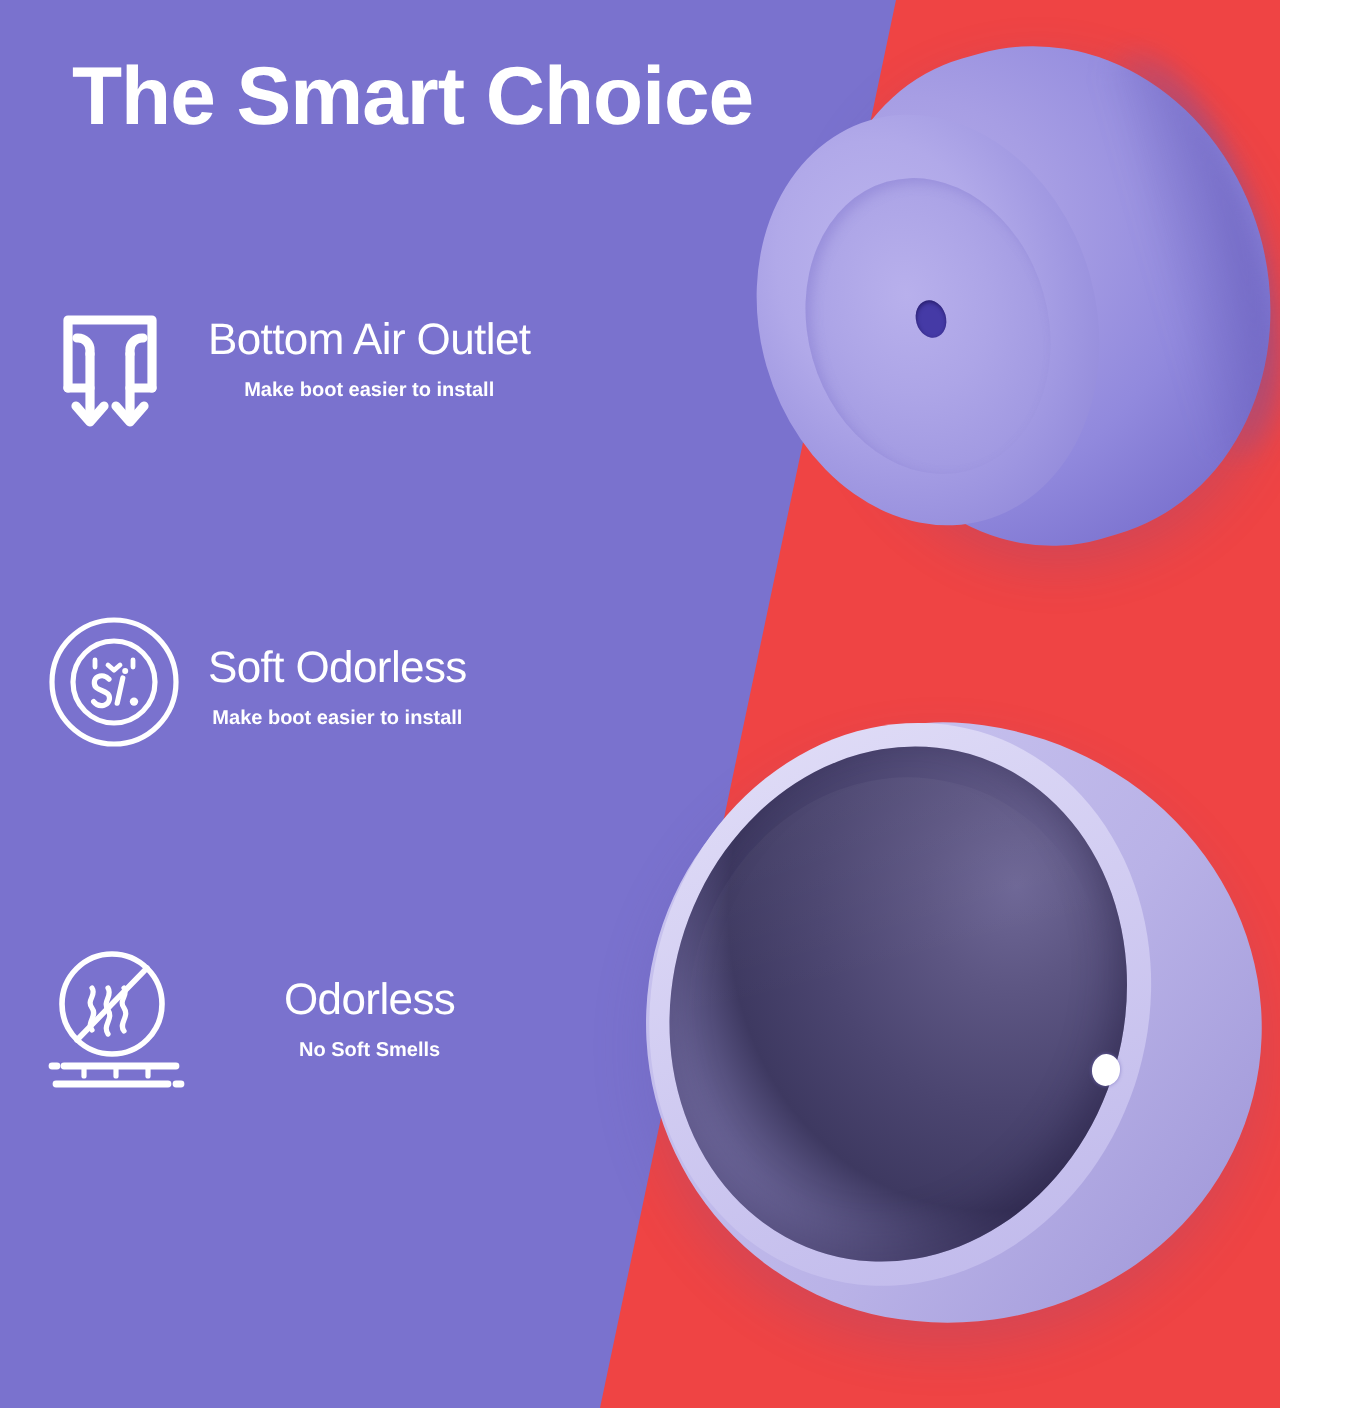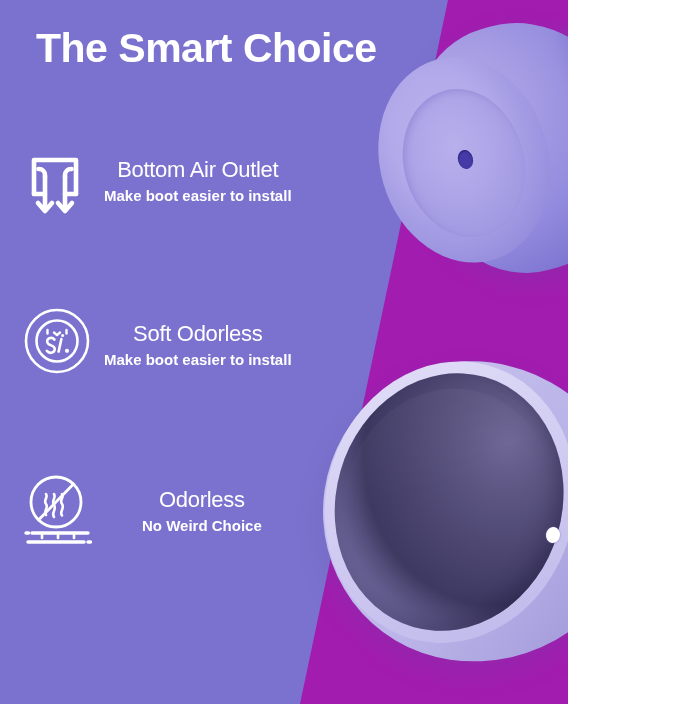--- a/index.html
+++ b/index.html
@@ -3,21 +3,21 @@
 <meta charset="utf-8">
 <style>
   html,body{margin:0;padding:0;}
   body{
     width:679px;height:704px;
     background:#ffffff;
     font-family:"Liberation Sans","DejaVu Sans",sans-serif;
     overflow:hidden;
     position:relative;
   }
-  #stage{position:absolute;inset:0;width:568px;height:704px;overflow:hidden;background:#a21caf;}
+  #stage{position:absolute;inset:0;width:640px;height:704px;overflow:hidden;background:#ef4444;}
 
   
   .panel{
     position:absolute;left:0;top:0;width:679px;height:704px;
     background:#7a72ce;
     clip-path:polygon(0 0, 448px 0, 300px 704px, 0 704px);
     z-index:1;
   }
 
   
@@ -38,21 +38,21 @@
 
   .ficon{flex:0 0 auto;}
   .ftext{margin-left:12px;}
   .ftitle{
     color:#ffffff;font-weight:normal;
     font-size:22px;line-height:31px;
     white-space:nowrap;letter-spacing:-0.3px;text-align:center;
   }
   .fsub{
     color:#ffffff;font-weight:bold;
-    font-size:15px;line-height:19px;
+    font-size:10px;line-height:19px;
     white-space:nowrap;
     text-align:center;
     margin-top:1px;
   }
   .f1 .ftext{margin-left:14px;padding-top:6px;}
   .f2 .ftext{margin-left:12px;padding-top:12px;}
   .f3 .ftext{margin-left:12px;padding-top:12px;}
 
   
   .prod-top{
@@ -215,21 +215,21 @@
         <path d="M24 61 v5" stroke-width="2.6"></path>
         <path d="M40 61 v5" stroke-width="2.6"></path>
         <path d="M56 61 v5" stroke-width="2.6"></path>
 
         <path d="M10 70 H66" stroke-width="3.4"></path>
         <path d="M70 70 h2.5" stroke-width="3.4"></path>
       </svg>
     </div>
     <div class="ftext">
       <div class="ftitle">Odorless</div>
-      <div class="fsub">No Weird Choice</div>
+      <div class="fsub">No Soft Smells</div>
     </div>
   </div>
 
   <div class="prod-top">
     <div class="cap-body"></div>
     <div class="cap-face-outer"></div>
     <div class="cap-face-inner"></div>
     <div class="cap-hole"></div>
   </div>
 

